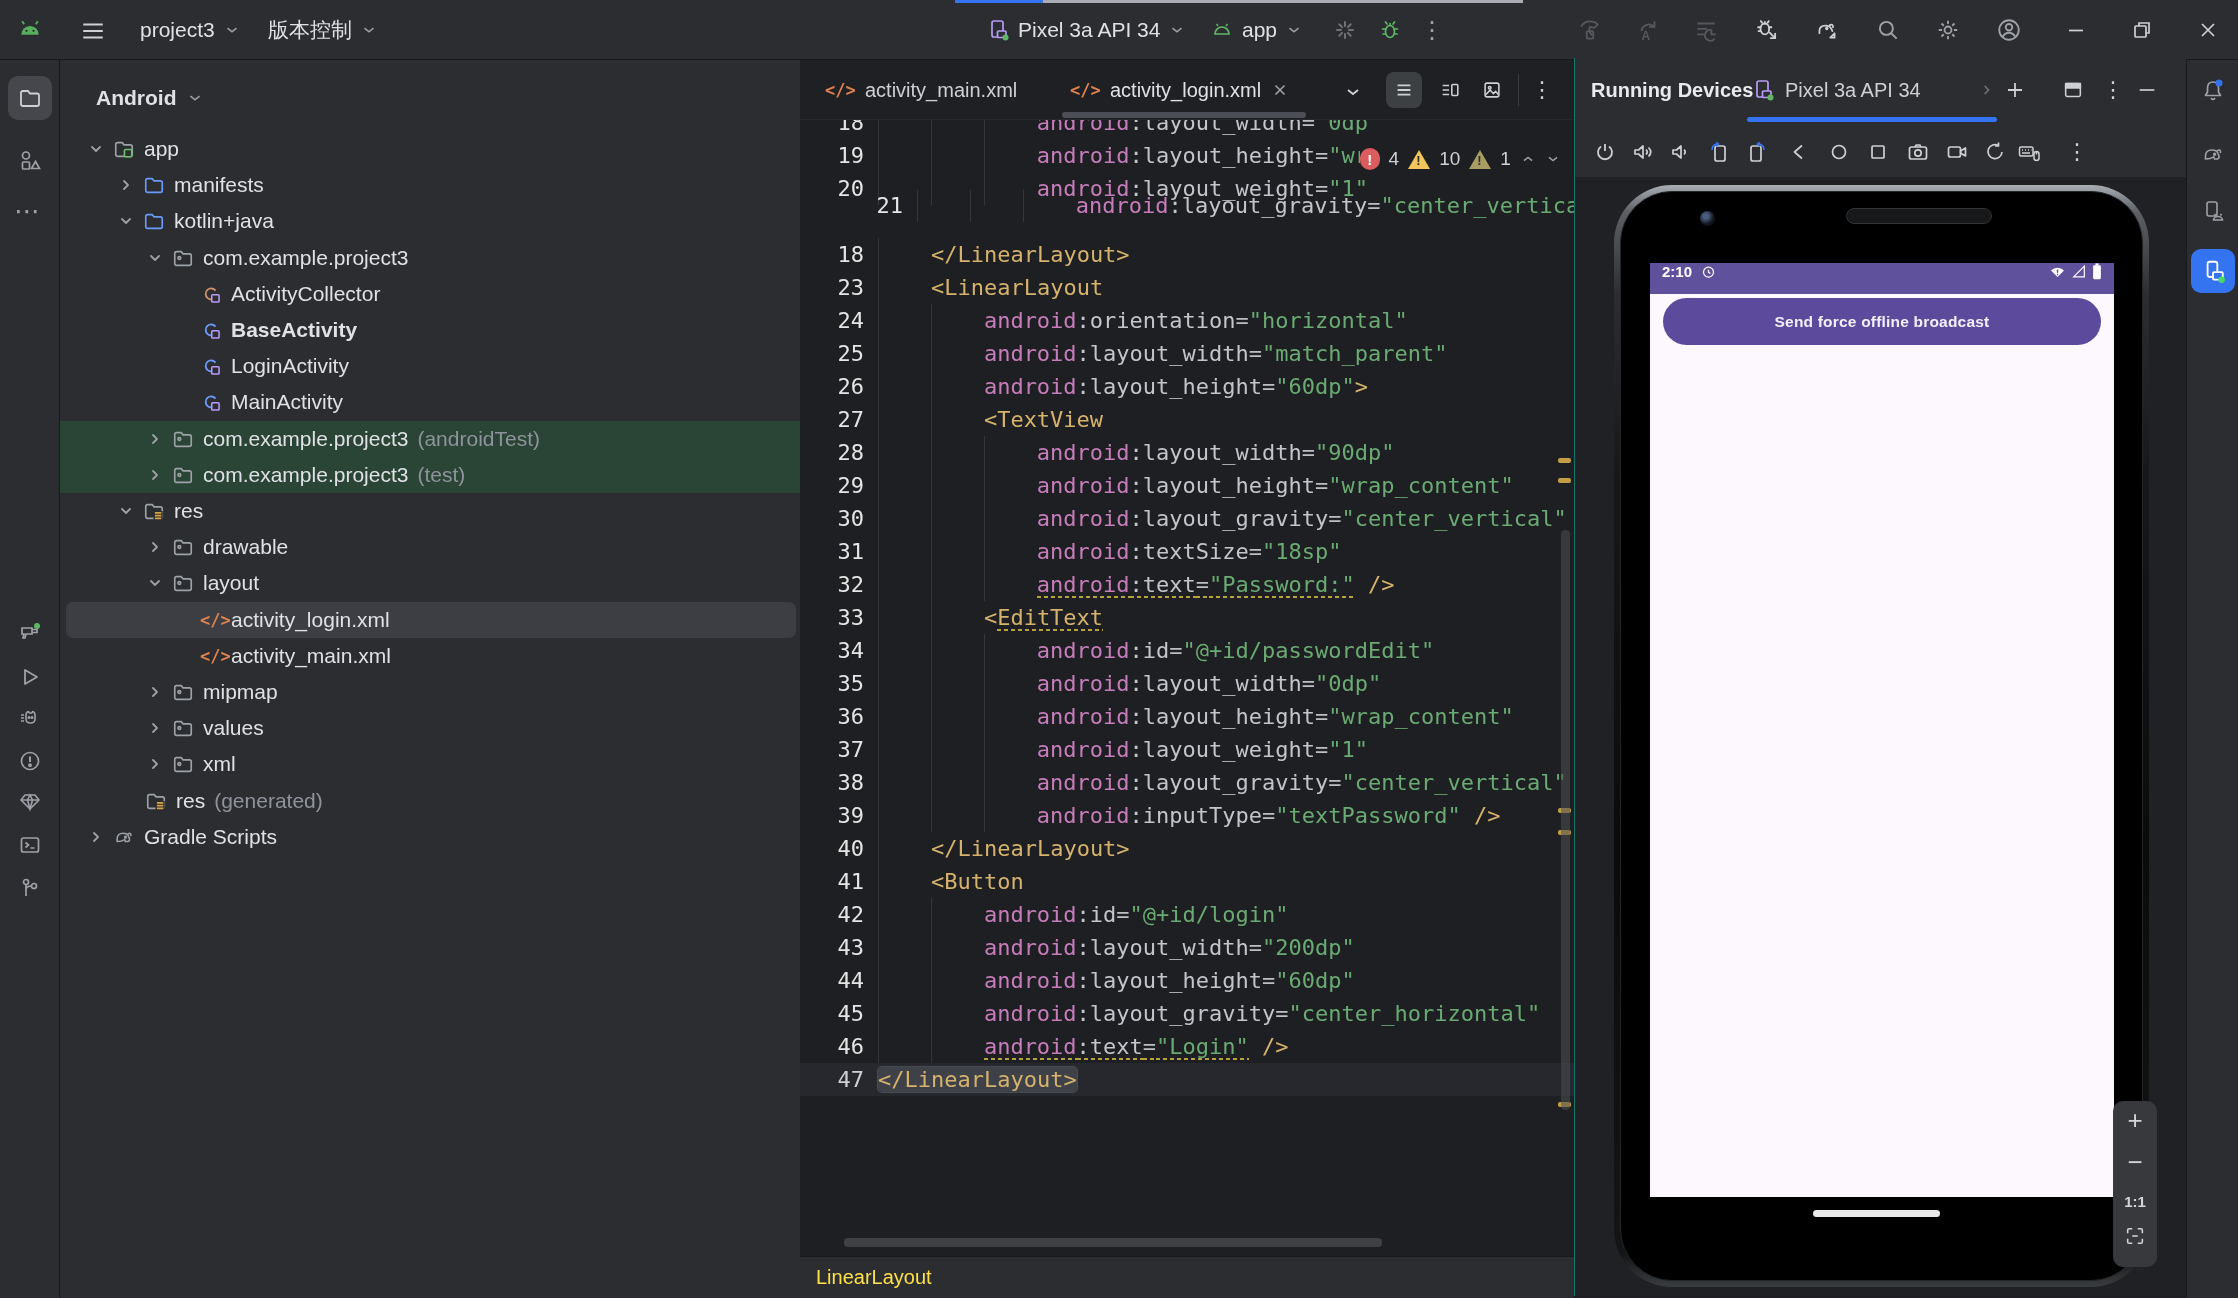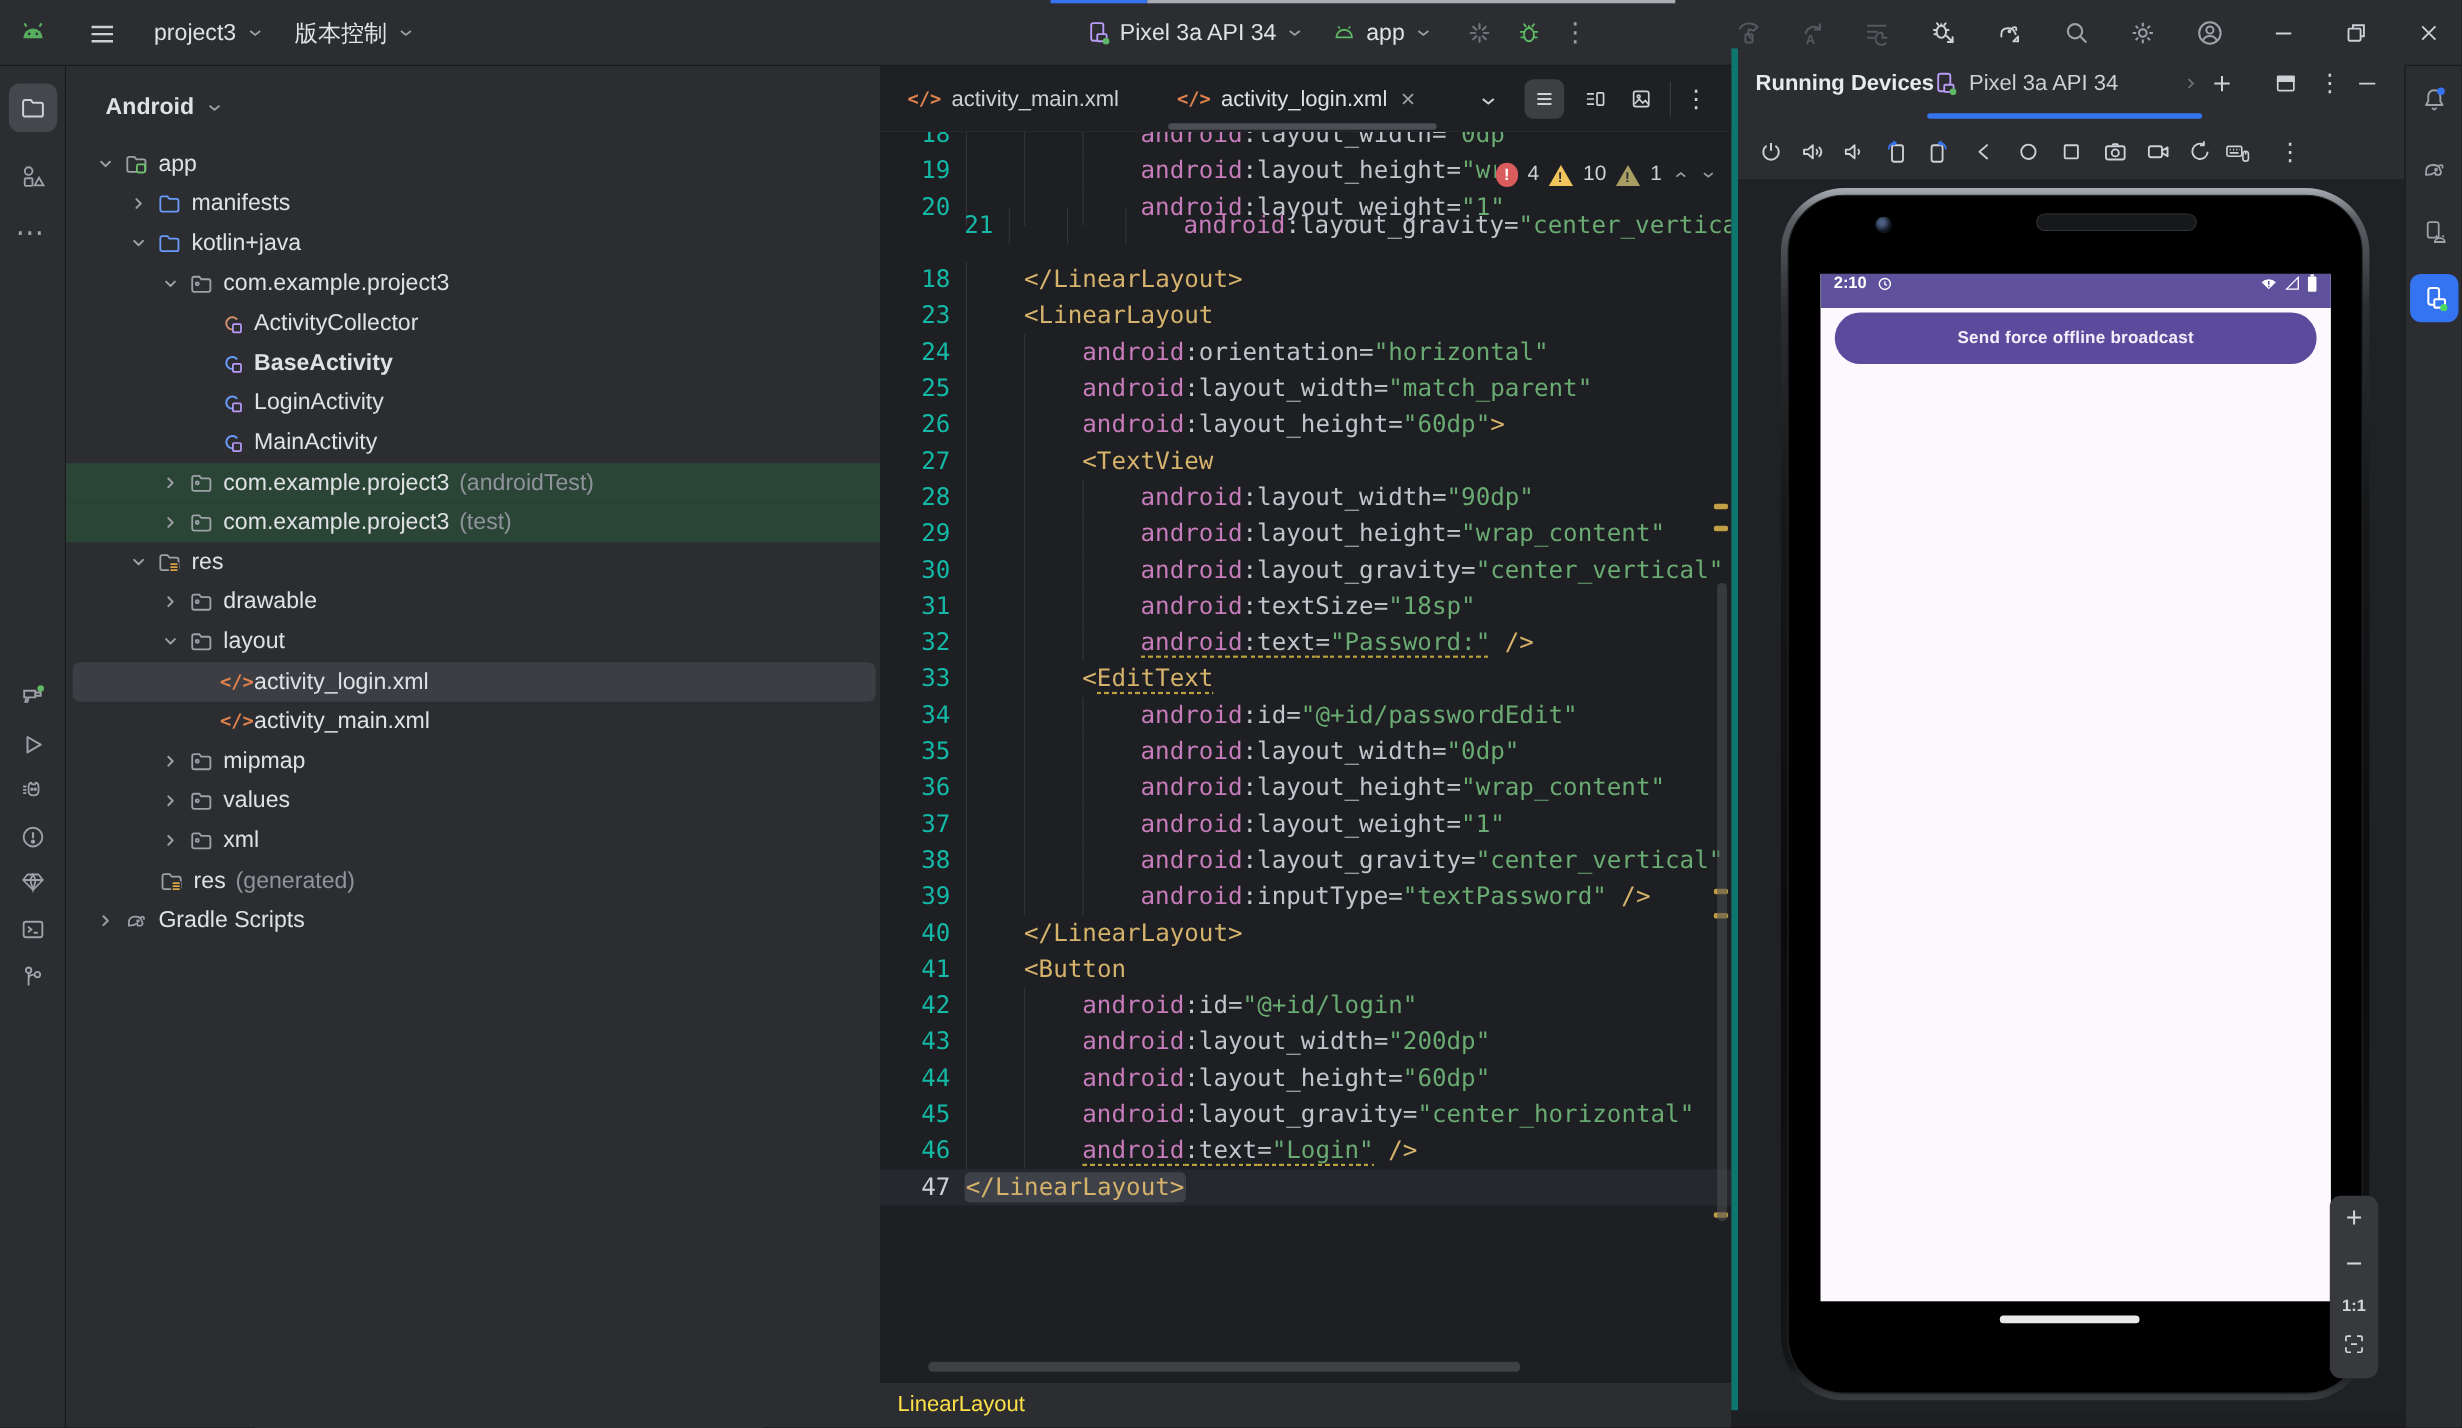--- a/index.html
+++ b/index.html
@@ -35,41 +35,41 @@
   
   #editor{position:absolute;left:800px;top:60px;width:774px;height:1238px;background:#1e1f22;overflow:hidden;}
   #tabbar{position:absolute;left:0;top:0;width:774px;height:60px;background:#1f2023;border-bottom:1px solid #26282c;box-sizing:border-box;z-index:5;}
   .tab{position:absolute;top:0;height:60px;}
   .tab .tlbl{position:absolute;top:0;line-height:60px;font-size:20px;color:#ced0d6;white-space:nowrap;}
   .tab-underline{position:absolute;left:262px;top:52px;width:244px;height:6px;border-radius:3px;background:#4b4e54;}
   .vbtn{position:absolute;top:12px;width:36px;height:36px;border-radius:8px;display:flex;align-items:center;justify-content:center;color:#ced0d6;}
   .vbtn.sel{background:#3d4043;}
   #code-area{position:absolute;left:0;top:0;width:774px;height:1196px;}
   .cl{position:absolute;left:0;width:774px;height:33px;font-family:"DejaVu Sans Mono",monospace;font-size:22px;line-height:33px;}
-  .cl .num{position:absolute;left:0;width:64px;text-align:right;color:#14b8a6;}
+  .cl .num{position:absolute;left:0;width:64px;text-align:right;color:#e5e5e5;}
   .cl.cur{background:#26282e;}
   .cl.cur .num{color:#ced0d6;}
   .cl .ct{position:absolute;white-space:pre;}
   .cl .g{position:absolute;top:0;height:33px;width:1px;background:#33363b;}
   .tk-n{color:#c77dbb;}.tk-a{color:#c3c5cc;}.tk-e{color:#bcbec4;}.tk-s{color:#6aab73;}.tk-t{color:#d6b36c;}.tk-p{color:#bcbec4;}
   .tk-u{background:repeating-linear-gradient(90deg,#b9a13b 0 4px,rgba(0,0,0,0) 4px 7px) left bottom / 100% 2px no-repeat;padding-bottom:1px;}
   .tk-b{background:#3e4248;border-radius:4px;box-shadow:0 0 0 1px #474c54;}
   #err-widget{position:absolute;left:560px;top:82px;width:205px;height:34px;background:#1e1f22;border-radius:8px;z-index:6;
       display:flex;align-items:center;justify-content:flex-end;gap:9px;font-size:19px;color:#ced0d6;padding-right:4px;box-sizing:border-box;}
   .errball{width:22px;height:22px;border-radius:11px;background:#db5c5c;color:#fff;font-size:15px;font-weight:700;display:flex;align-items:center;justify-content:center;}
   .warntri{width:0;height:0;border-left:11px solid transparent;border-right:11px solid transparent;border-bottom:19px solid #f2c55c;position:relative;}
   .warntri.weak{border-bottom-color:#a89d63;}
   .warntri:after{content:"!";position:absolute;left:-3px;top:3px;font-size:13px;font-weight:700;color:#2b2d30;}
   .stripe-mark{position:absolute;width:13px;height:5px;border-radius:2px;background:#c29e46;left:758px;z-index:4;}
   #vthumb{position:absolute;left:761px;top:470px;width:9px;height:580px;background:#4c4e52;opacity:.55;border-radius:4px;z-index:4;}
   #hthumb{position:absolute;left:44px;top:1178px;width:538px;height:9px;background:#4c4e52;opacity:.7;border-radius:4px;z-index:4;}
   #breadcrumb{position:absolute;left:0;top:1196px;width:774px;height:42px;background:#2b2d30;border-top:1px solid #18191b;box-sizing:border-box;}
   #breadcrumb span{position:absolute;left:16px;line-height:40px;font-size:20px;color:#fde047;}
   
-  #devices{position:absolute;left:1574px;top:44px;width:612px;height:1238px;background:#2b2d30;border-left:6px solid #0f766e;box-sizing:border-box;}
+  #devices{position:absolute;left:1574px;top:58px;width:612px;height:1238px;background:#2b2d30;border-left:1px solid #0f766e;box-sizing:border-box;}
   #dev-title{position:absolute;left:16px;top:0;line-height:64px;font-size:20px;font-weight:700;color:#e8eaed;}
   #dev-tab{position:absolute;left:172px;top:0;height:64px;}
   #dev-tab .tlbl{position:absolute;left:38px;line-height:64px;font-size:20px;color:#ced0d6;white-space:nowrap;}
   #dev-underline{position:absolute;left:172px;top:59px;width:250px;height:5px;border-radius:3px;background:#3574f0;}
   #dev-toolbar{position:absolute;left:0;top:66px;width:612px;height:53px;}
   #dev-content{position:absolute;left:0;top:119px;width:612px;height:1119px;background:#1f2124;}
   .dt-ic{position:absolute;top:16px;width:24px;height:24px;color:#ced0d6;}
   
   #phone{position:absolute;left:39px;top:127px;width:535px;height:1102px;border-radius:58px;
      background:linear-gradient(180deg,#a7adb3 0%,#5c6065 2.5%,#2b2d30 10%,#17181a 26%,#0b0b0c 60%,#141516 97%,#3a3d40 100%);}

